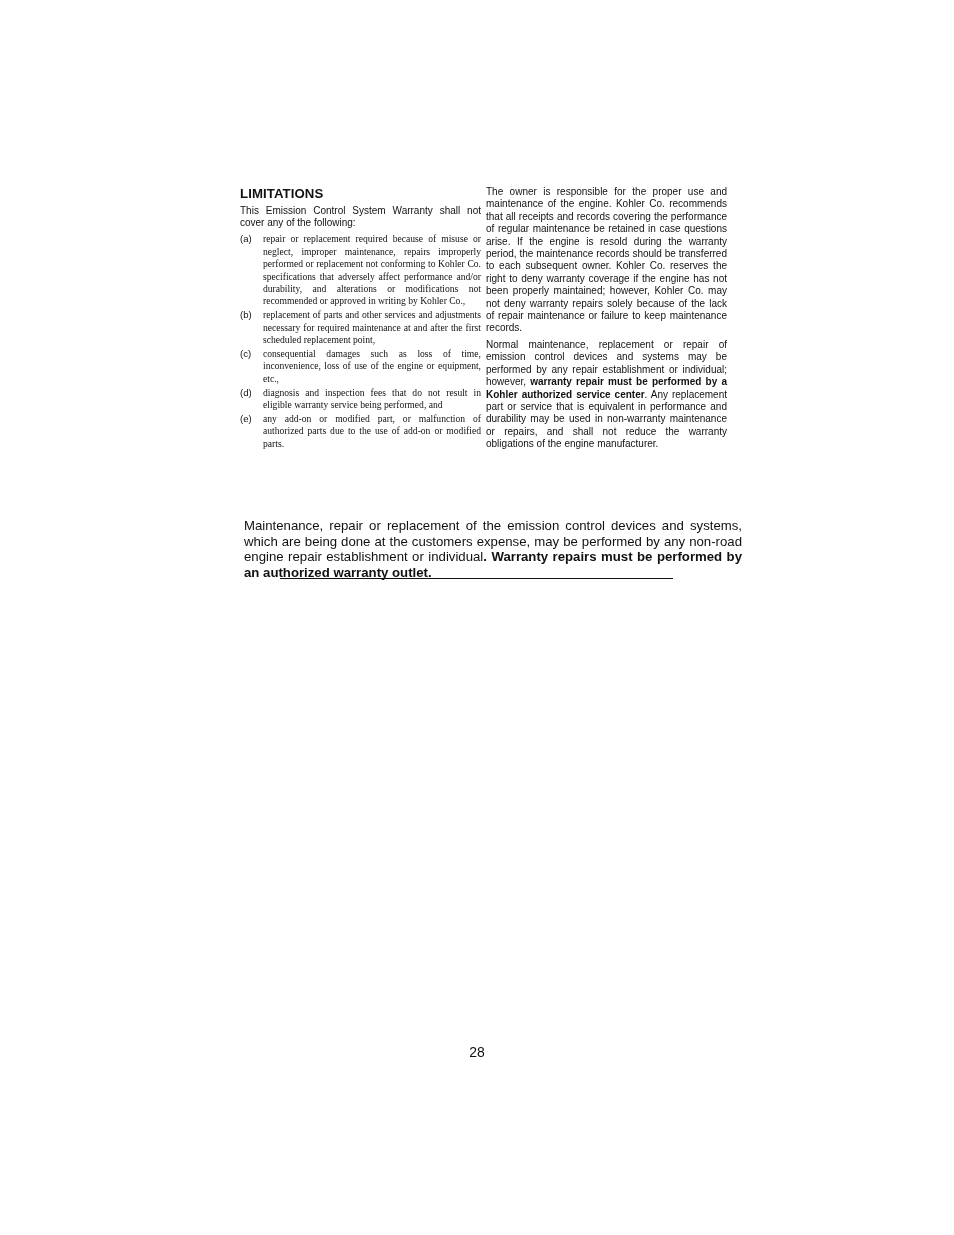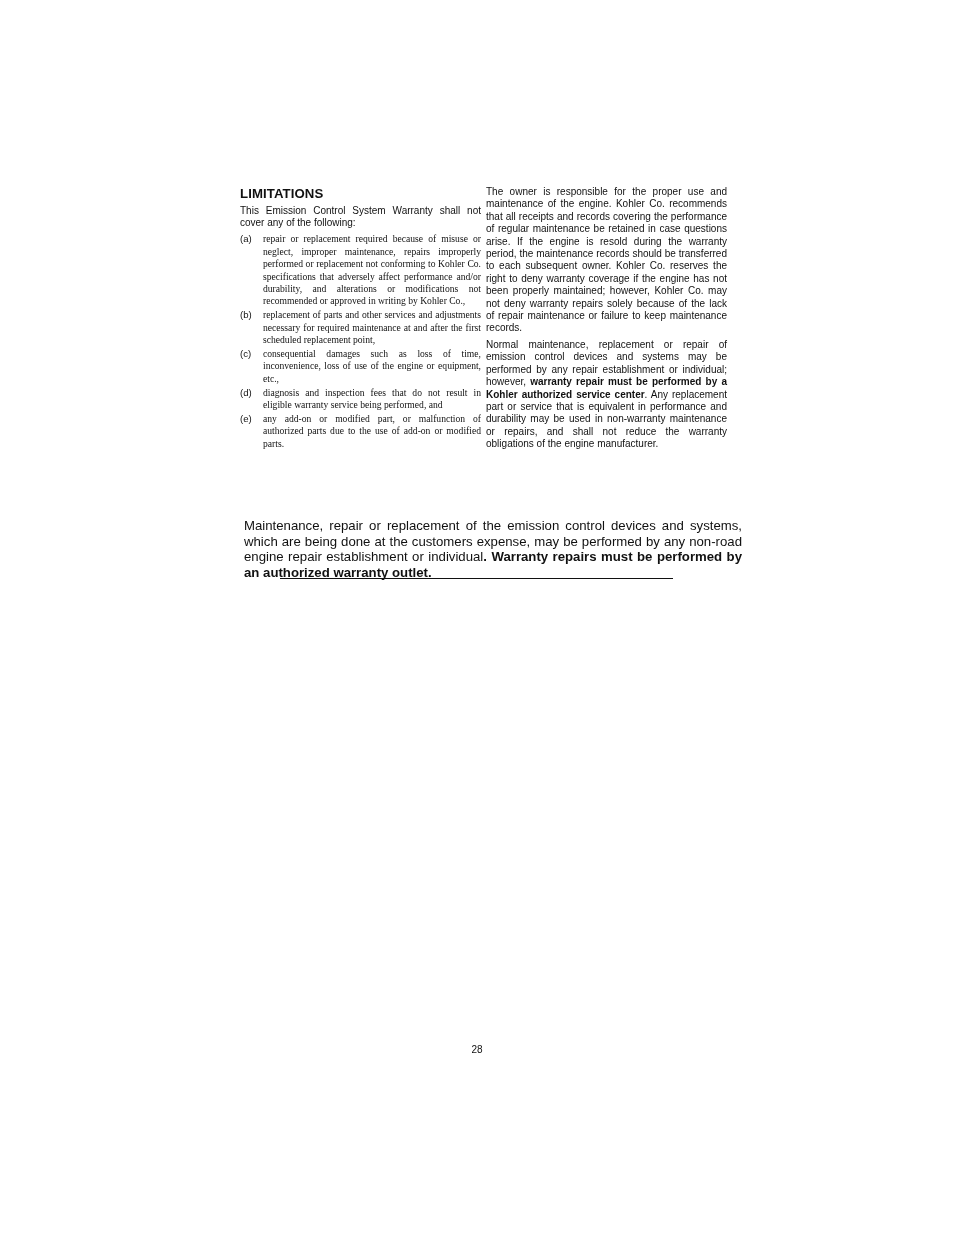--- a/index.html
+++ b/index.html
@@ -7,21 +7,21 @@
   .col { position: absolute; top: 186px; width: 241px; }
   .col-left { left: 232px; margin-left: 8px; }
   .col-right { left: 486px; }
   h2 { font-family: "Liberation Sans", sans-serif; font-weight: bold; font-size: 13.2px; line-height: 16.5px; margin: 0 0 2px 0; letter-spacing: 0.1px; }
   p.small { font-size: 10px; line-height: 12.4px; margin: 0 0 4px 0; text-align: justify; }
   .item { display: flex; font-size: 9.6px; line-height: 12.4px; margin: 0 0 1.5px 0; }
   .item .lbl { width: 23px; flex: 0 0 23px; }
   .item .txt { flex: 1; text-align: justify; font-family: Liberation Serif, serif; }
   .bottom { position: absolute; left: 228px; top: 502px; width: 498px; font-size: 13.2px; line-height: 15.7px; text-align: justify; margin: 16px; }
   .rule { position: absolute; left: 280px; top: 578px; width: 393px; height: 0; border-top: 1px solid #111; }
-  .page-num { position: absolute; left: 0; width: 954px; top: 1044px; text-align: center; font-size: 10px; }
+  .page-num { position: absolute; left: 0; width: 954px; top: 1044px; text-align: center; font-size: 14px; }
   b { font-weight: bold; }
 </style>
 </head>
 <body>
 
 <div class="col col-left">
   <h2>LIMITATIONS</h2>
   <p class="small">This Emission Control System Warranty shall not cover any of the following:</p>
   <div>
     <div class="item">

